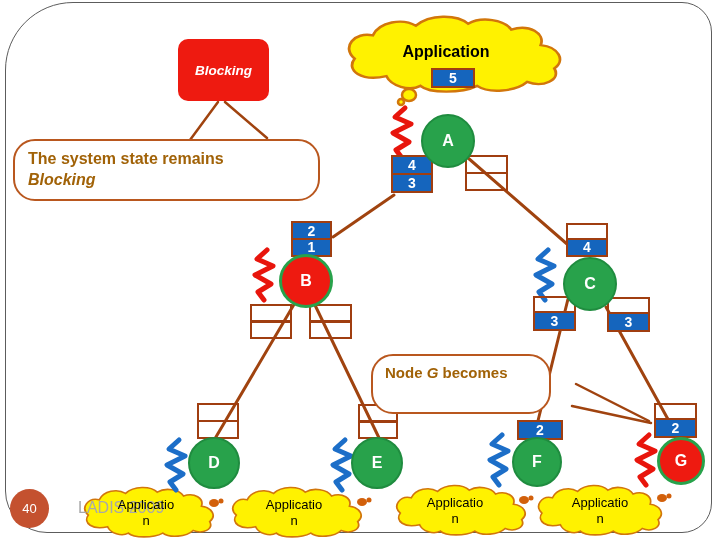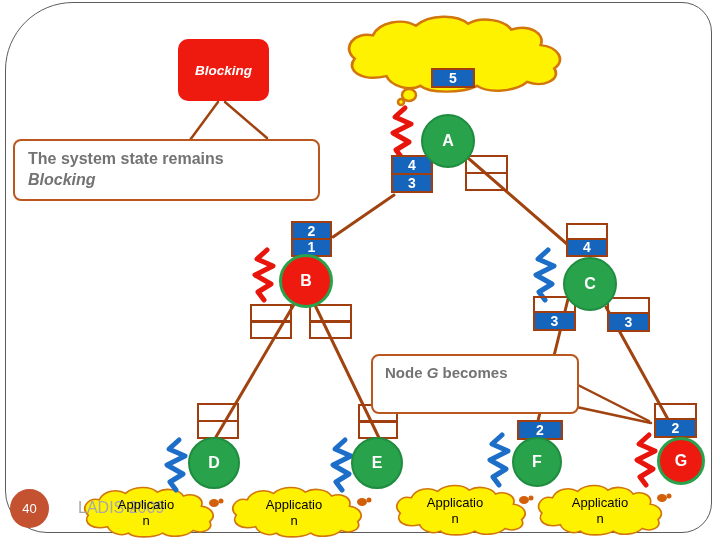--- a/index.html
+++ b/index.html
@@ -32,26 +32,26 @@
   .node{
     position:absolute; border-radius:50%; box-sizing:border-box;
     display:flex; align-items:center; justify-content:center;
     font-weight:bold; font-size:16px; color:#ffffff;
   }
   .node.good{ background:#28a24b; border:2px solid #1f8c3f; }
   .node.bad{ background:#ee1a10; border:3px solid #28a24b; }
   
   .callout{
     position:absolute; background:#ffffff; border:2.5px solid #b9571e;
-    border-radius:8px; box-sizing:border-box;
-    font-weight:bold; color:#737373;
+    border-radius:22px; box-sizing:border-box;
+    font-weight:bold; color:#a16207;
   }
   #callout-state{ left:13px; top:139px; width:307px; height:62px;
     font-size:16px; line-height:21px; padding:7px 0 0 13px; }
-  #callout-nodeg{ left:371px; top:354px; width:208px; height:60px;
+  #callout-nodeg{ left:371px; top:354px; width:180px; height:60px;
     font-size:15px; line-height:20px; padding:7px 0 0 12px; }
   .em{ font-style:italic; }
   
   #blocking-box{
     left:178px; top:39px; width:91px; height:62px;
     background:#ee1a10; border-radius:10px;
     display:flex; align-items:center; justify-content:center;
     color:#ffffff; font-weight:bold; font-style:italic; font-size:13.5px;
   }
   
@@ -192,20 +192,21 @@
   </div>
 
   <div class="node good" style="left:421px; top:114px; width:54px; height:54px;">A</div>
   <div class="node bad" style="left:279px; top:254px; width:54px; height:54px;">B</div>
   <div class="node good" style="left:563px; top:257px; width:54px; height:54px;">C</div>
   <div class="node good" style="left:188px; top:437px; width:52px; height:52px;">D</div>
   <div class="node good" style="left:351px; top:437px; width:52px; height:52px;">E</div>
   <div class="node good" style="left:512px; top:437px; width:50px; height:50px;">F</div>
   <div class="node bad" style="left:657px; top:437px; width:48px; height:48px;">G</div>
 
+  <div id="top-cloud-label" class="cloudlabel">Application</div>
   <div class="cloudlabel" style="left:86px;  top:497px; width:120px;"><span>Applicatio</span><br><span>n</span></div>
   <div class="cloudlabel" style="left:234px; top:497px; width:120px;"><span>Applicatio</span><br><span>n</span></div>
   <div class="cloudlabel" style="left:395px; top:495px; width:120px;"><span>Applicatio</span><br><span>n</span></div>
   <div class="cloudlabel" style="left:540px; top:495px; width:120px;"><span>Applicatio</span><br><span>n</span></div>
 
   <div id="blocking-box" class="abs">Blocking</div>
 
   <div id="callout-state" class="callout">
     <div>The system state remains</div>
     <div class="em">Blocking</div>

